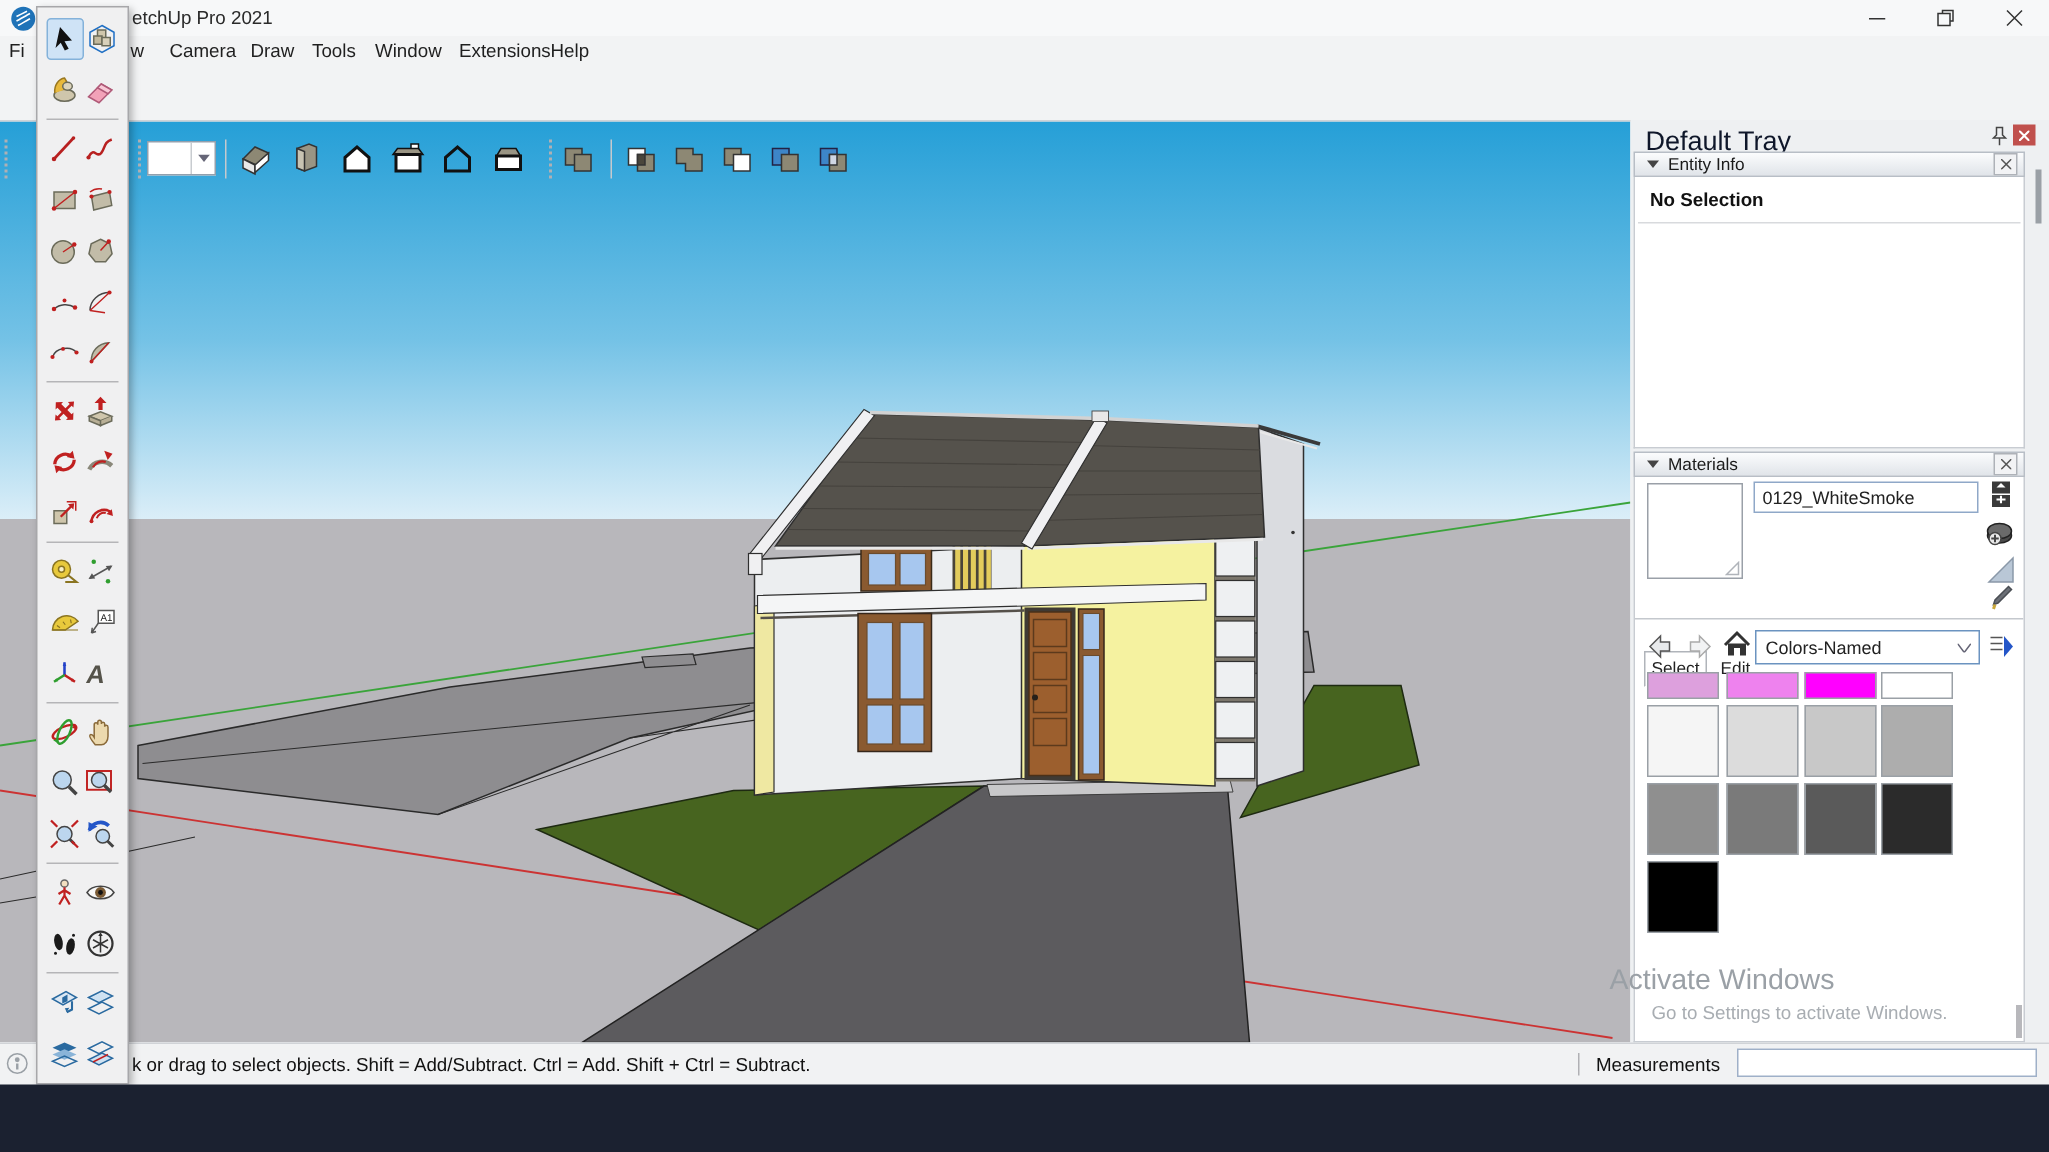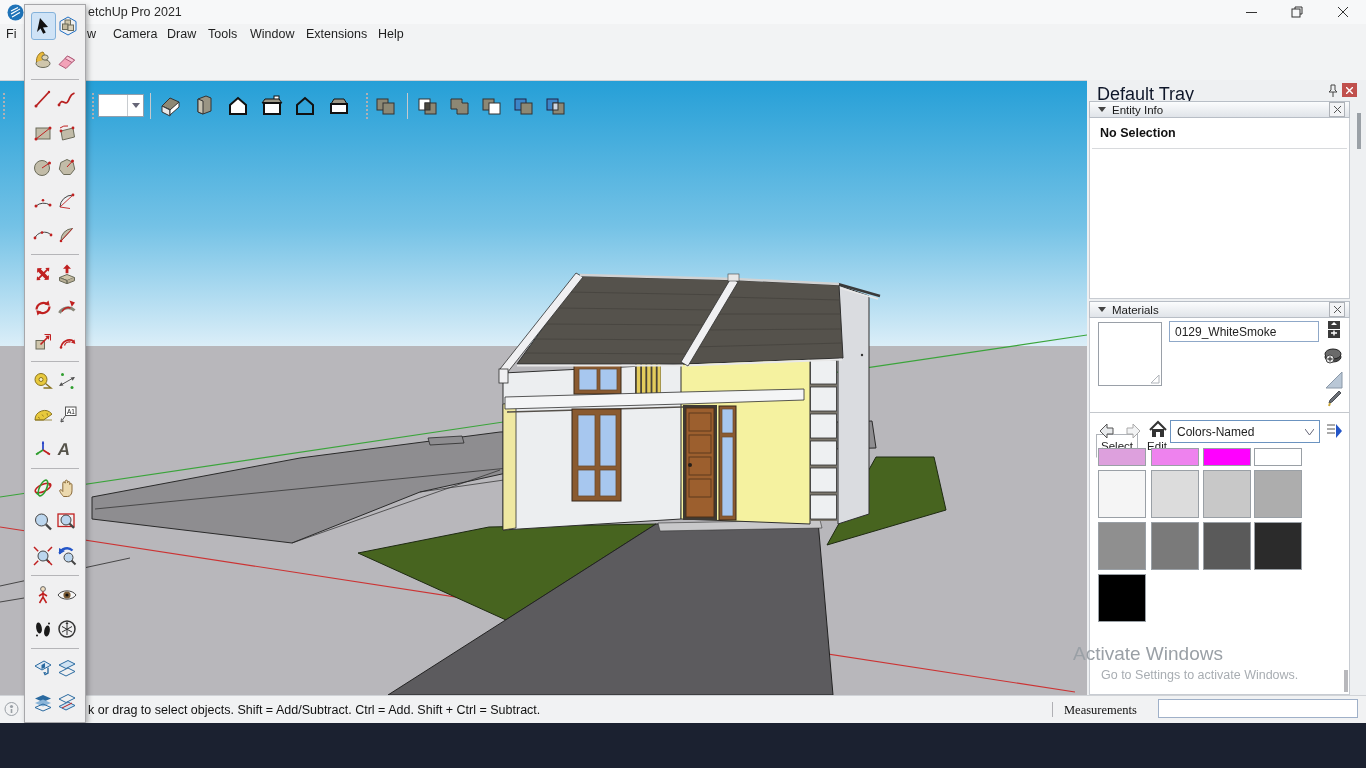--- a/index.html
+++ b/index.html
@@ -22,21 +22,21 @@
   
   .palette{left:24px;top:4px;width:62px;height:719px;background:#f0f0f1;border:1px solid #a7a7aa;
            box-shadow:2px 2px 5px rgba(0,0,0,.28);z-index:40;padding-top:4px;box-sizing:border-box;}
   .prow{display:flex;justify-content:space-between;align-items:center;height:34px;padding:0 6px;}
   .pt{width:26px;height:26px;display:flex;align-items:center;justify-content:center;border-radius:3px;}
   .pt.sel{background:#cfe3f6;border:1px solid #84b2da;}
   .psep{height:1px;background:#b5b5b8;margin:2px 6px;}
   
   .statusbar{left:0;top:695px;width:1366px;height:28px;background:#f1f2f3;border-top:1px solid #d0d3d7;}
   .hint{left:88px;top:7px;font-size:12.5px;color:#111;}
-  .meas-label{left:1064px;top:7px;font-size:12.5px;color:#111;font-family:Liberation Serif, serif;}
+  .meas-label{left:1064px;top:7px;font-size:12.5px;color:#111;}
   .meas-input{left:1158px;top:3px;width:200px;height:19px;border:1px solid #9fb0c8;background:#fff;font-size:12px;padding:0 4px;box-sizing:border-box;}
   
   .tray{left:1087px;top:80px;width:279px;height:615px;background:#eef0f2;}
   .tray-title{left:10px;top:4px;font-size:18px;color:#0f172a;}
   .panel-h{left:2px;width:261px;height:17px;background:linear-gradient(#fbfcfd,#e0e4e9);
            border:1px solid #b8bec6;box-sizing:border-box;display:flex;align-items:center;padding:0 4px;}
   .tri{width:0;height:0;border-left:4px solid transparent;border-right:4px solid transparent;border-top:5px solid #444;margin:0 6px 0 4px;}
   .panel-h .pt-label{font-size:11.5px;color:#1a1a1a;flex:1;}
   .xbtn{width:14px;height:13px;background:#f2f3f5;border:1px solid #aeb2b8;display:flex;align-items:center;justify-content:center;}
   .panel-body{left:2px;width:261px;background:#fff;border:1px solid #c8ccd2;border-top:none;box-sizing:border-box;}
@@ -185,21 +185,21 @@
   </div>
 
   <div class="abs menubar">
     <span class="abs menu-item" style="left:6px">Fi</span>
     <span class="abs menu-item" style="left:87px">w</span>
     <span class="abs menu-item" style="left:113px">Camera</span>
     <span class="abs menu-item" style="left:167px">Draw</span>
     <span class="abs menu-item" style="left:208px">Tools</span>
     <span class="abs menu-item" style="left:250px">Window</span>
     <span class="abs menu-item" style="left:306px">Extensions</span>
-    <span class="abs menu-item" style="left:378px">Help</span>
+    <span class="abs menu-item" style="left:367px">Help</span>
   </div>
 
   <div class="abs toolbar">
     <span class="abs grip" style="left:3px"></span>
     <span class="abs grip" style="left:92px"></span>
     <span class="abs combo">
         <span class="cv">
           <svg width="8" height="5" viewBox="0 0 8 5">
             <path d="M0 0l4 5 4-5" fill="#667"></path>
           </svg>

